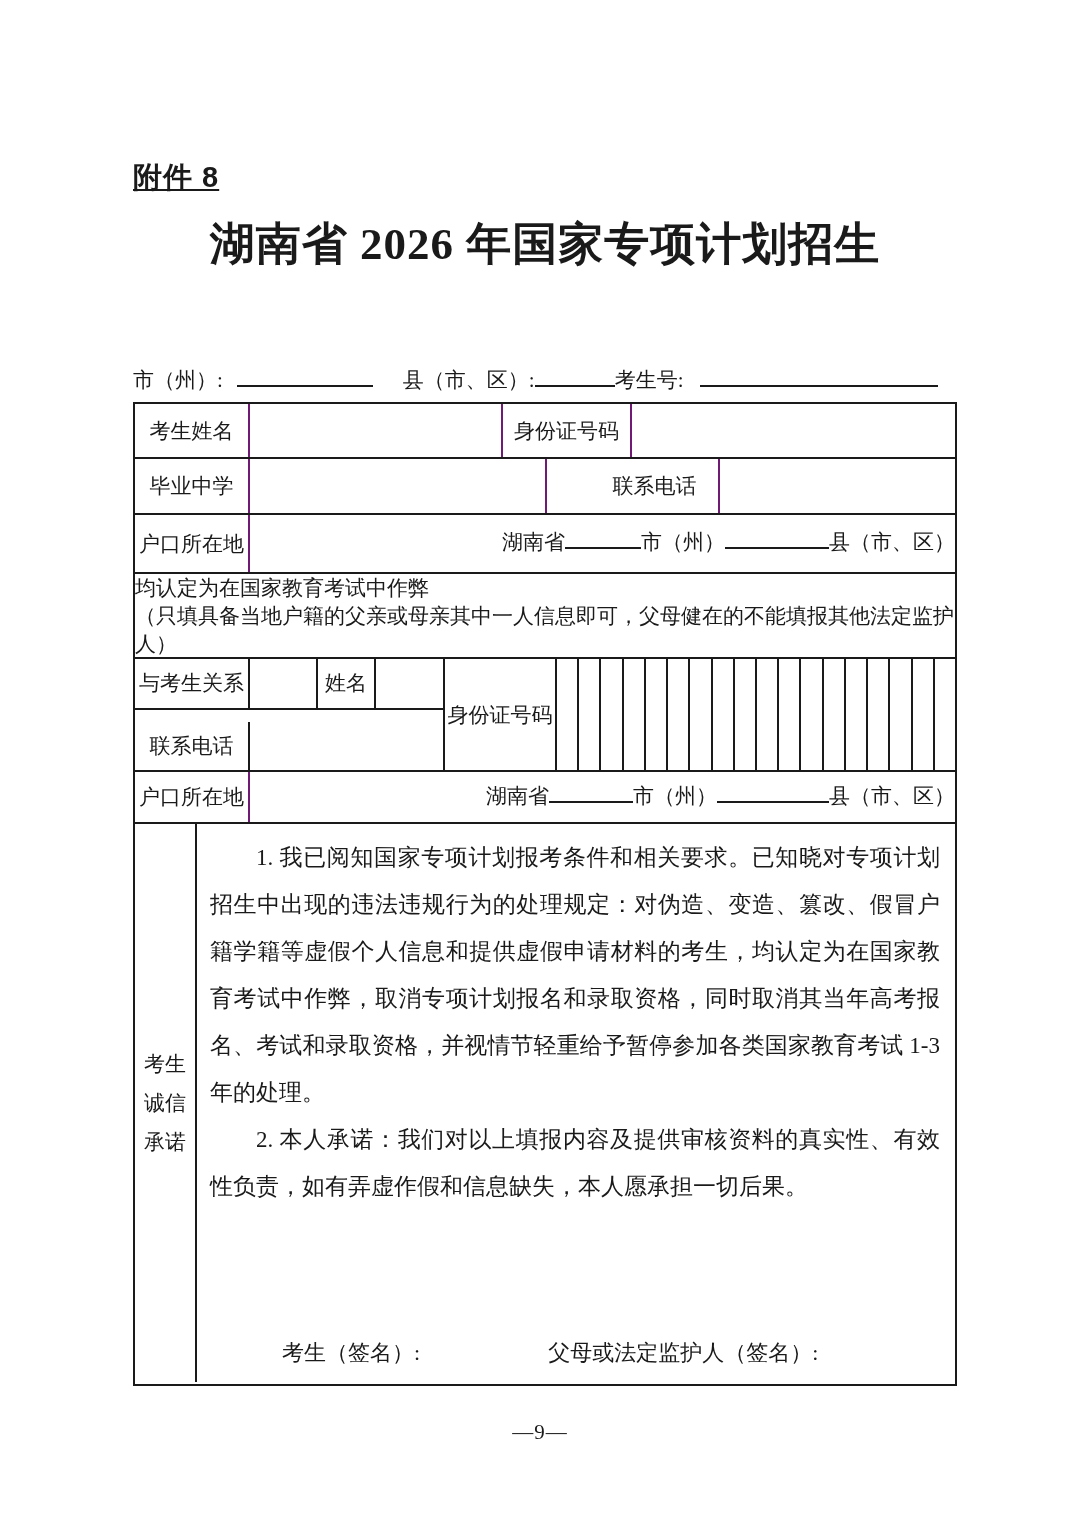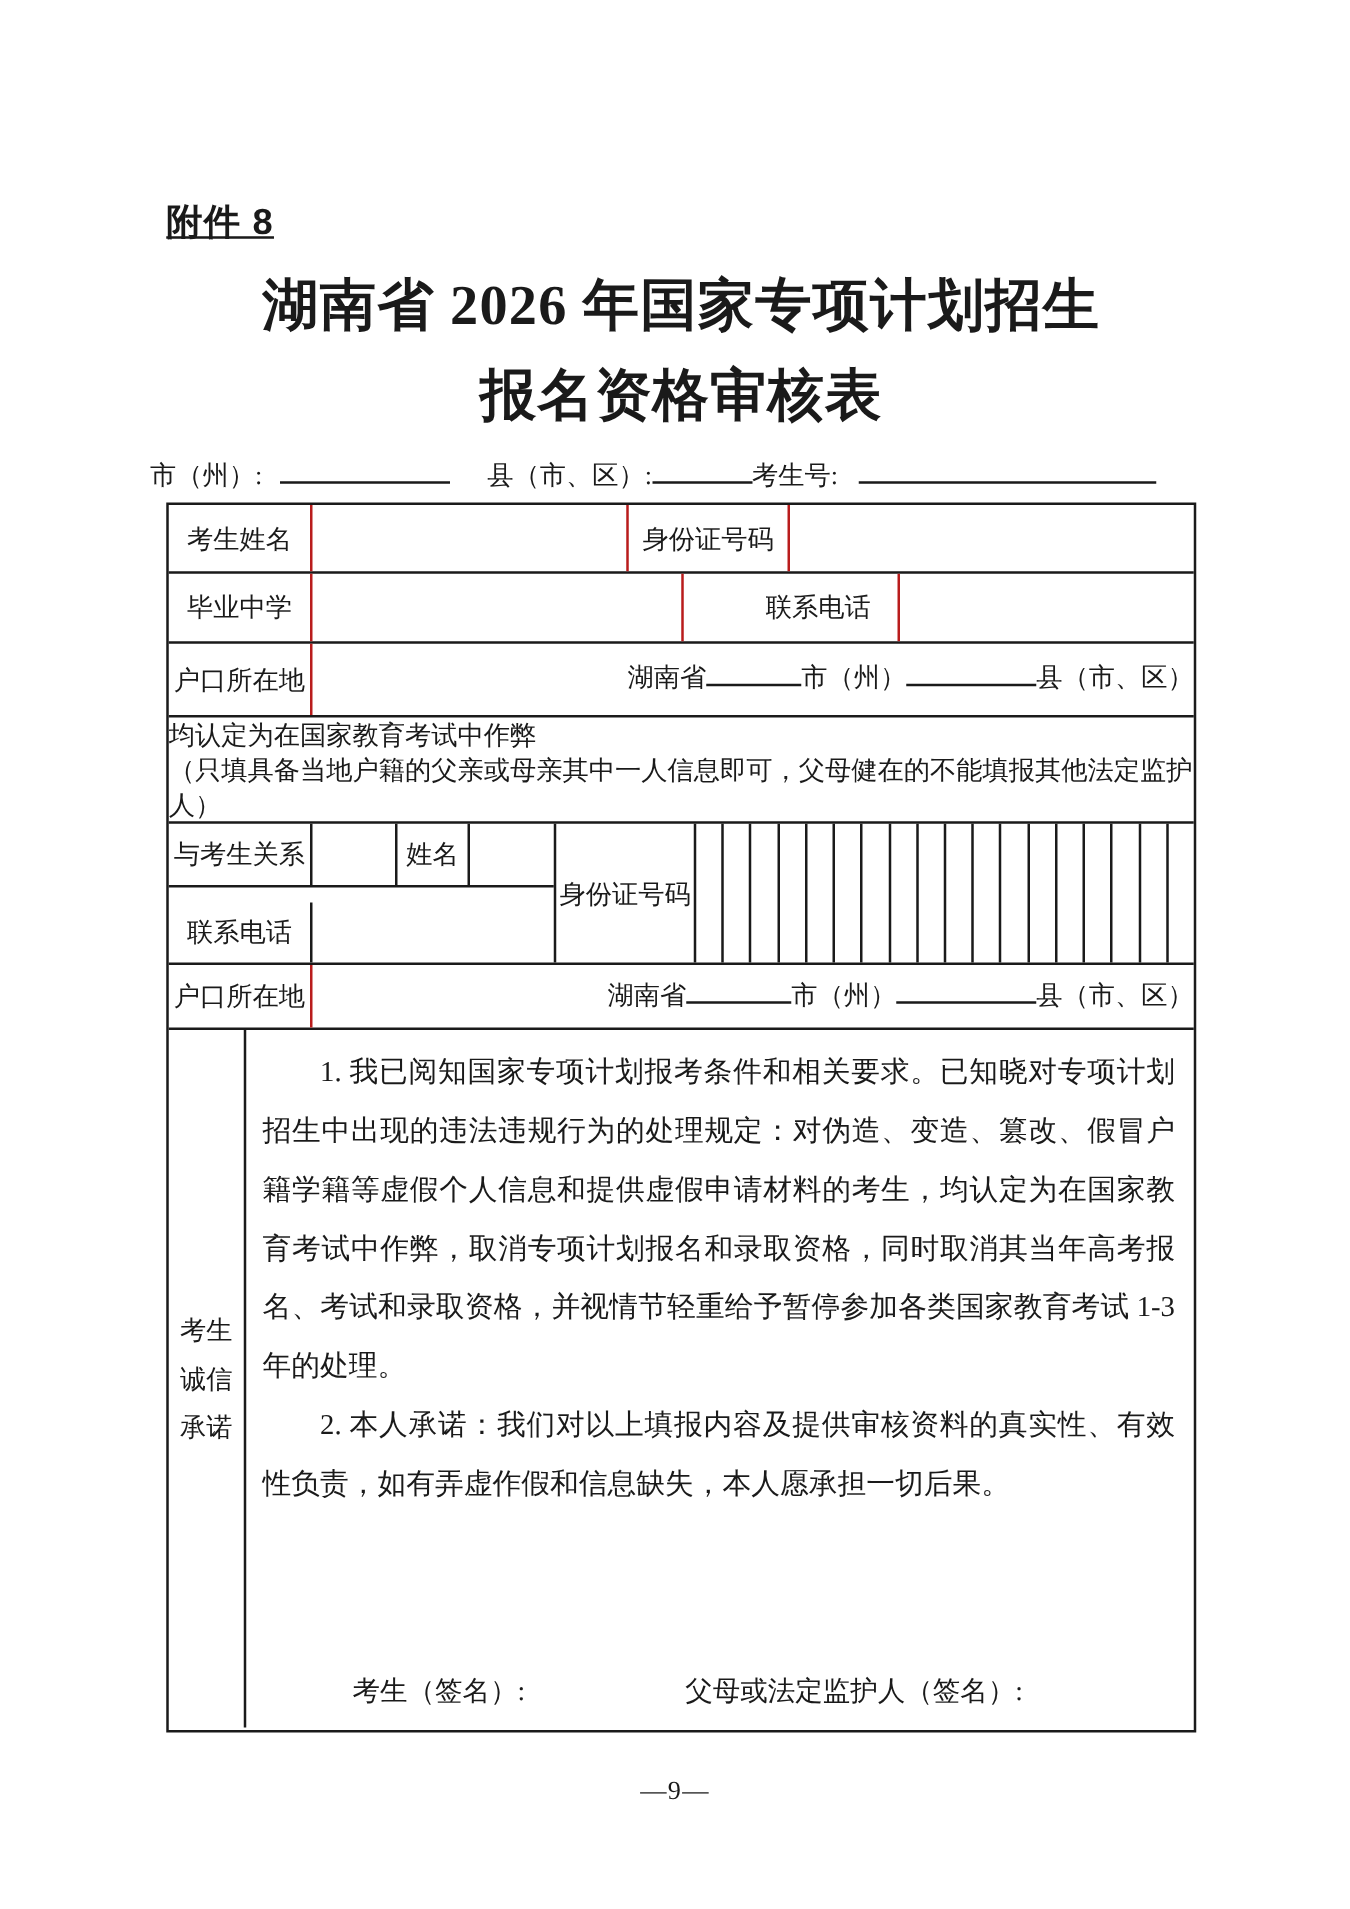--- a/index.html
+++ b/index.html
@@ -17,38 +17,38 @@
     font-family:"Liberation Sans", sans-serif;
     font-weight:600;font-size:29px;letter-spacing:1px;text-decoration:underline;
   }
   .title{
     position:absolute;left:133px;top:208px;width:824px;
     text-align:center;font-weight:bold;font-size:45px;line-height:72px;
     letter-spacing:1px;
   }
   
   .meta{
-    position:absolute;left:120px;top:366px;width:824px;
+    position:absolute;left:133px;top:366px;width:824px;
     font-size:21px;white-space:nowrap;
   }
   .blank{display:inline-block;height:3px;border-bottom:2px solid #1a1a1a;}
   .meta .b1{width:136px;margin-left:14px;}
   .meta .lab2{margin-left:30px;}
   .meta .b2{width:80px;}
   .meta .b3{width:238px;margin-left:16px;}
   
   .form{
     position:absolute;left:133px;top:402px;width:824px;height:984px;
     border:2px solid #1a1a1a;box-sizing:border-box;
     font-size:21px;
   }
   .row{display:flex;border-bottom:2px solid #1a1a1a;box-sizing:border-box;}
   .row.last{border-bottom:0;}
   .cell{
-    border-right:2px solid #b91c1c;box-sizing:border-box;
+    border-right:2px solid #701a75;box-sizing:border-box;
     display:flex;align-items:center;justify-content:center;
     text-align:center;
   }
   .cell.end{border-right:0;}
   .cell.flow{display:block;text-align:left;padding-left:13px;}
   .r1{height:55px;}
   .r2{height:56px;gap:44px;}
   .r3{height:59px;}
   .rhdr{height:85px;flex-direction:column;justify-content:center;}
   .rparent{height:113px;}
@@ -107,21 +107,20 @@
 </style>
 </head>
 <body>
 
 <div class="page">
 
   <div class="fujian">附件 8</div>
 
   <div class="title">
     <div>湖南省 2026 年国家专项计划招生</div>
-    <div>报名资格审核表</div>
   </div>
 
   <div class="meta">
     <span>市（州）:</span><span class="blank b1"></span><span class="lab2">县（市、区）:</span><span class="blank b2"></span><span>考生号:</span><span class="blank b3"></span>
   </div>
 
   <div class="form">
 
     <div class="row r1">
       <div class="cell w-label">考生姓名</div>

